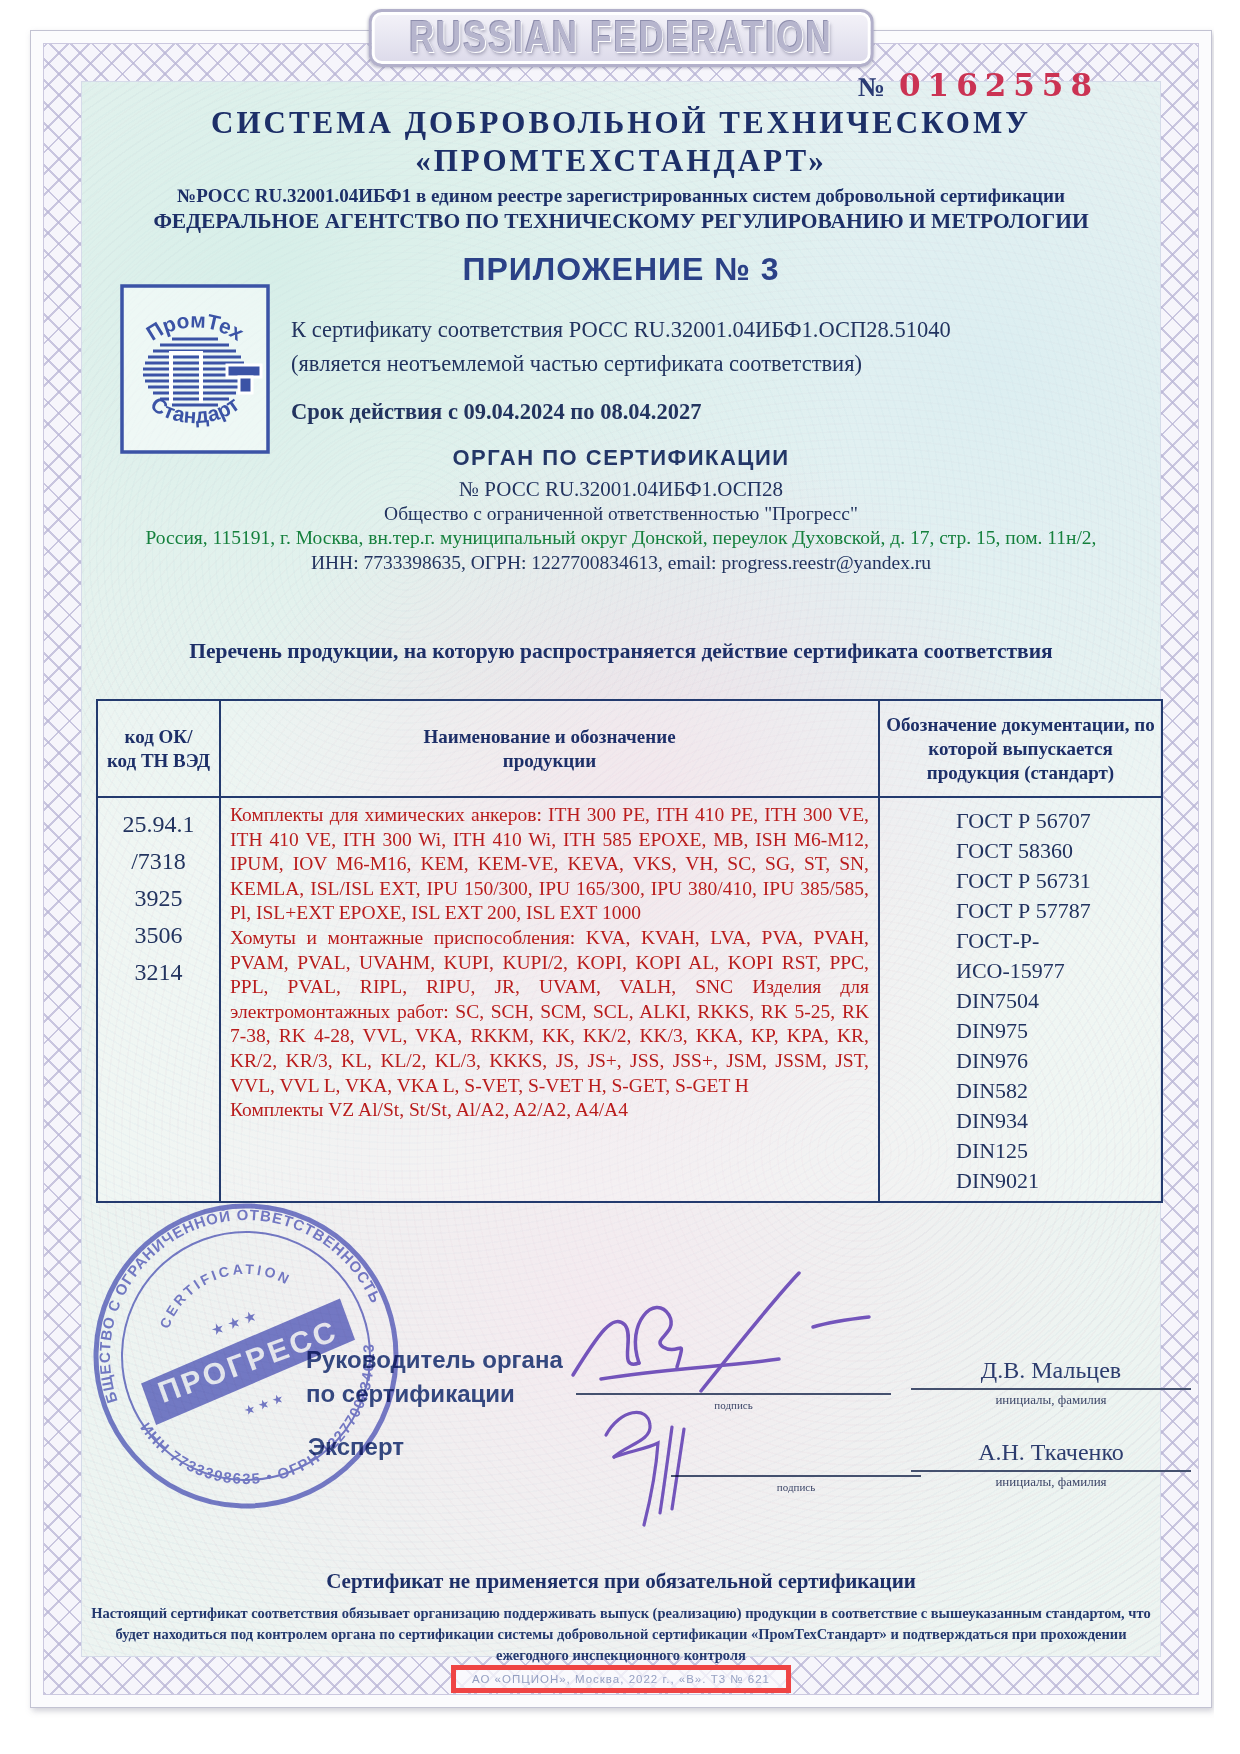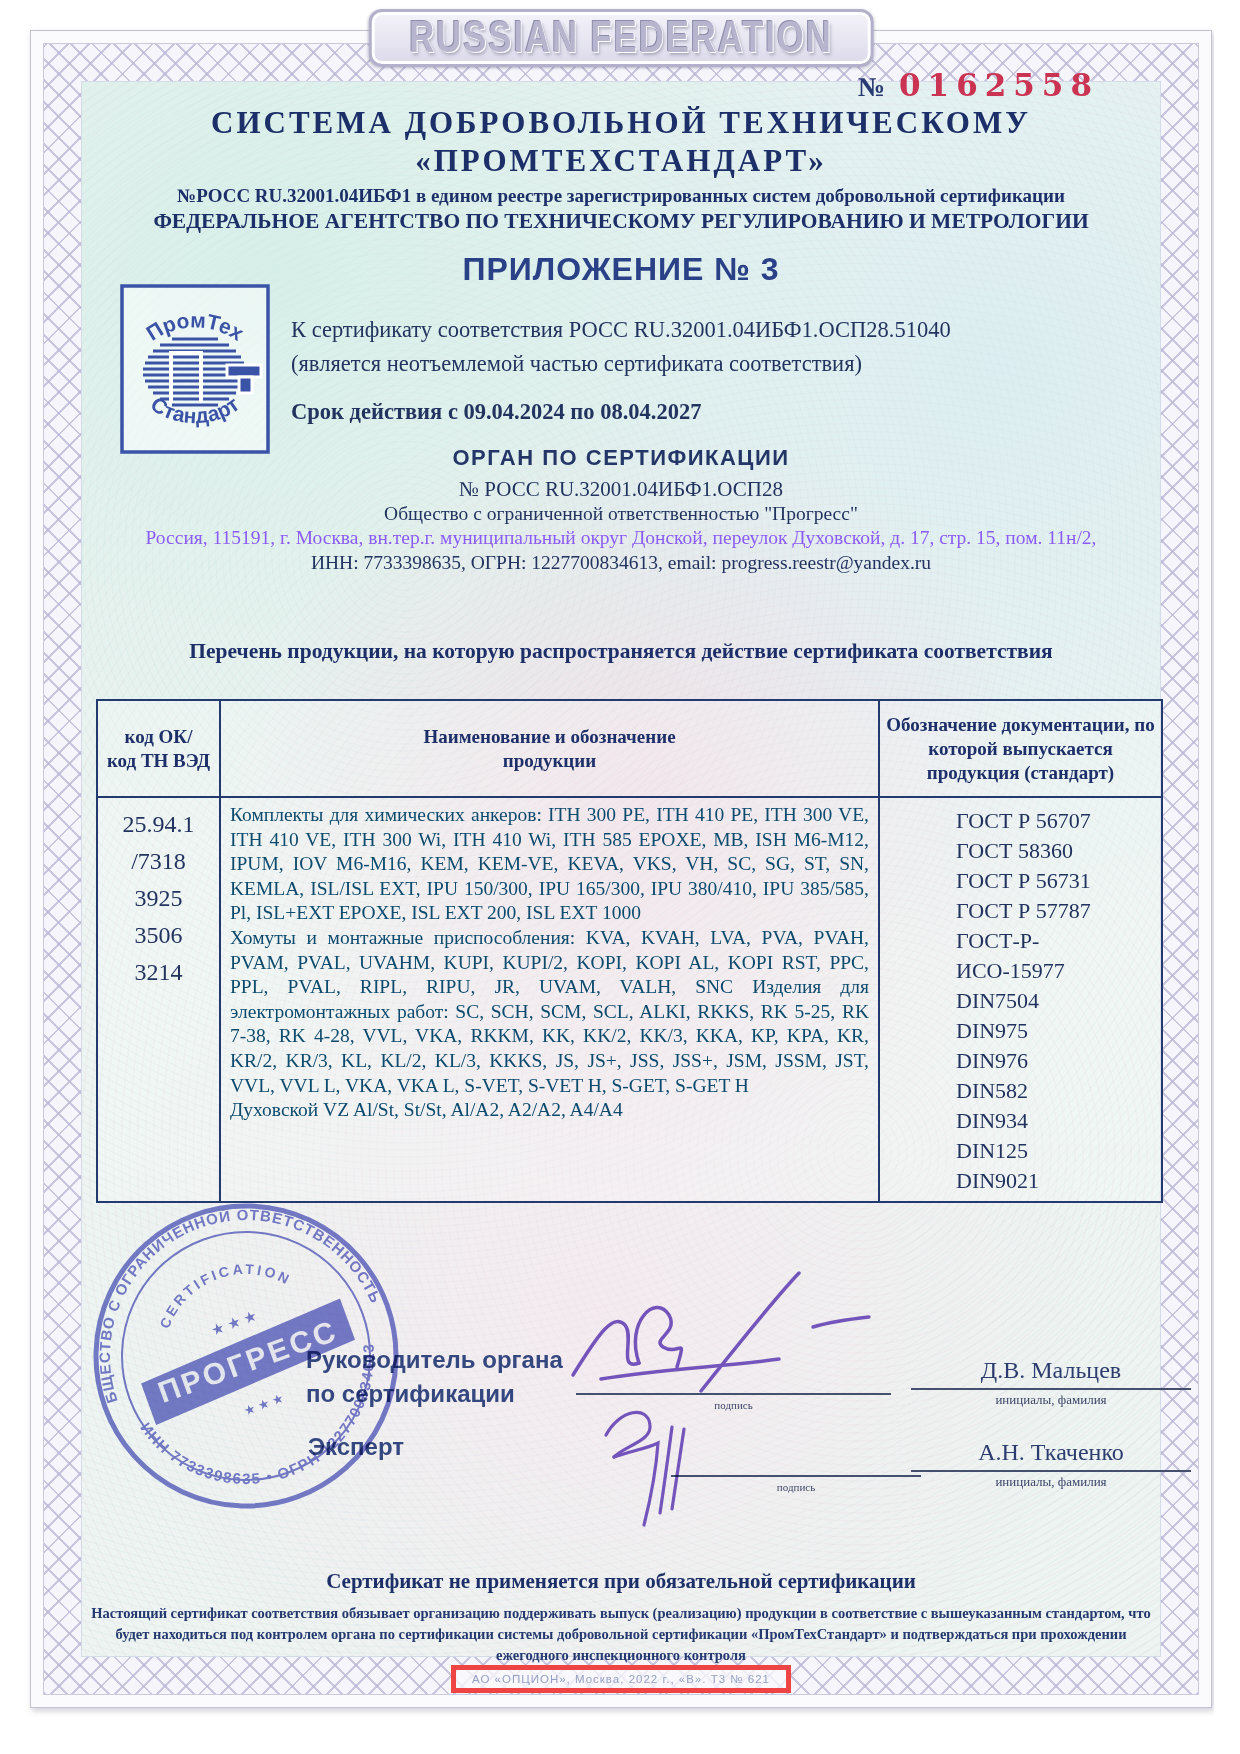--- a/index.html
+++ b/index.html
@@ -43,35 +43,35 @@
   .appendix{top:220px;font-family:"Liberation Sans",sans-serif;font-weight:bold;
             font-size:32px;letter-spacing:1px;color:#2b4187;}
   .logo{left:88px;top:252px;z-index:2;}
   .introline1{left:260px;top:286px;font-size:22.5px;color:#22335f;}
   .introline2{left:260px;top:320px;font-size:22.5px;color:#22335f;}
   .validity{left:260px;top:368px;font-size:22.5px;font-weight:bold;color:#22335f;text-align:right;}
   .organ-h{top:414px;font-family:"Liberation Sans",sans-serif;font-weight:bold;
            font-size:22px;letter-spacing:1.5px;color:#233667;}
   .organ-n{top:446px;font-size:21px;color:#22335f;}
   .organ-name{top:472px;font-size:19.5px;color:#22335f;}
-  .organ-addr{top:496px;font-size:19.5px;color:#8b5cf6;}
+  .organ-addr{top:496px;font-size:19.5px;color:#15803d;}
   .organ-req{top:521px;font-size:19.5px;color:#22335f;}
   .list-title{top:608px;font-weight:bold;font-size:21.5px;color:#1d2f68;}
   
   .tbl{left:65px;top:668px;width:1063px;height:500px;display:grid;
        grid-template-columns:123px 659px 281px;grid-template-rows:97px 1fr;
        border:2px solid #233a6e;background:rgba(255,255,255,.18);z-index:2;}
   .cell{border-right:2px solid #233a6e;border-bottom:2px solid #233a6e;overflow:hidden;}
   .cell:nth-child(3n){border-right:none;}
   .cell.body{border-bottom:none;}
   .th{display:flex;align-items:center;justify-content:center;text-align:center;
       font-weight:bold;font-size:19px;line-height:24px;color:#1d2f68;white-space:pre-line;padding:2px 6px;}
   .codes{padding-top:8px;text-align:center;font-size:24px;line-height:37px;color:#22335f;}
   .products{padding:5px 9px 0 9px;font-size:19.5px;line-height:24.6px;
-            text-align:justify;color:#0c4a6e;}
+            text-align:justify;color:#b91c1c;}
   .products p{margin:0;}
   .standards{padding:8px 30px 0 76px;font-size:22px;line-height:30px;color:#21325f;}
   
   .stamp{left:55px;top:1165px;z-index:5;mix-blend-mode:multiply;opacity:.92;}
   .role1{left:275px;top:1312px;width:275px;font-family:"Liberation Sans",sans-serif;
          font-weight:bold;font-size:24px;line-height:34px;color:#34477f;z-index:4;}
   .role2{left:277px;top:1402px;font-family:"Liberation Sans",sans-serif;
          font-weight:bold;font-size:24px;color:#34477f;z-index:4;}
   .sigline{border-bottom:2px solid #44506e;height:0;z-index:3;}
   .sl1{left:545px;top:1362px;width:315px;}
@@ -166,21 +166,21 @@
       <div class="cell body codes">
         <div>25.94.1</div>
         <div>/7318</div>
         <div>3925</div>
         <div>3506</div>
         <div>3214</div>
       </div>
       <div class="cell body products">
         <p>Комплекты для химических анкеров: ITH 300 PE, ITH 410 PE, ITH 300 VE, ITH 410 VE, ITH 300 Wi, ITH 410 Wi, ITH 585 EPOXE, MB, ISH M6-M12, IPUM, IOV M6-M16, KEM, KEM-VE, KEVA, VKS, VH, SC, SG, ST, SN, KEMLA, ISL/ISL EXT, IPU 150/300, IPU 165/300, IPU 380/410, IPU 385/585, Pl, ISL+EXT EPOXE, ISL EXT 200, ISL EXT 1000</p>
         <p>Хомуты и монтажные приспособления: KVA, KVAH, LVA, PVA, PVAH, PVAM, PVAL, UVAHM, KUPI, KUPI/2, KOPI, KOPI AL, KOPI RST, PPC, PPL, PVAL, RIPL, RIPU, JR, UVAM, VALH, SNC  Изделия для электромонтажных работ: SC, SCH, SCM, SCL, ALKI, RKKS, RK 5-25, RK 7-38, RK 4-28, VVL, VKA, RKKM, KK, KK/2, KK/3, KKA, KP, KPA, KR, KR/2, KR/3, KL, KL/2, KL/3, KKKS, JS, JS+, JSS, JSS+, JSM, JSSM, JST, VVL, VVL L, VKA, VKA L, S-VET, S-VET H, S-GET, S-GET H</p>
-        <p>Духовской VZ Al/St, St/St, Al/A2, A2/A2, A4/A4</p>
+        <p>Комплекты VZ Al/St, St/St, Al/A2, A2/A2, A4/A4</p>
       </div>
       <div class="cell body standards">
         <div>ГОСТ Р 56707</div>
         <div>ГОСТ 58360</div>
         <div>ГОСТ Р 56731</div>
         <div>ГОСТ Р 57787</div>
         <div>ГОСТ-Р-ИСО-15977</div>
         <div>DIN7504</div>
         <div>DIN975</div>
         <div>DIN976</div>

